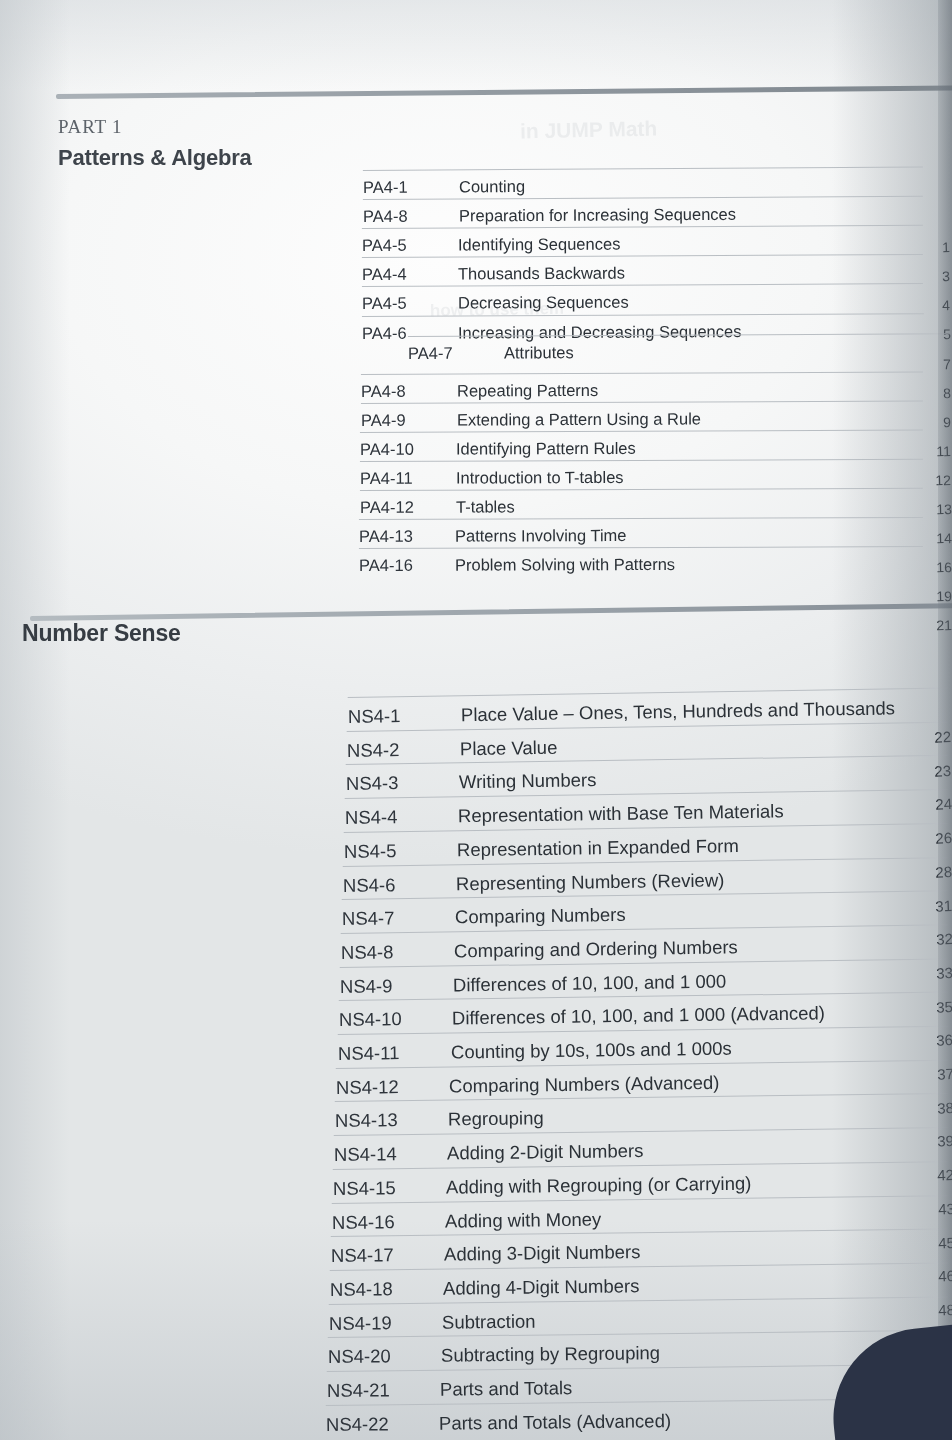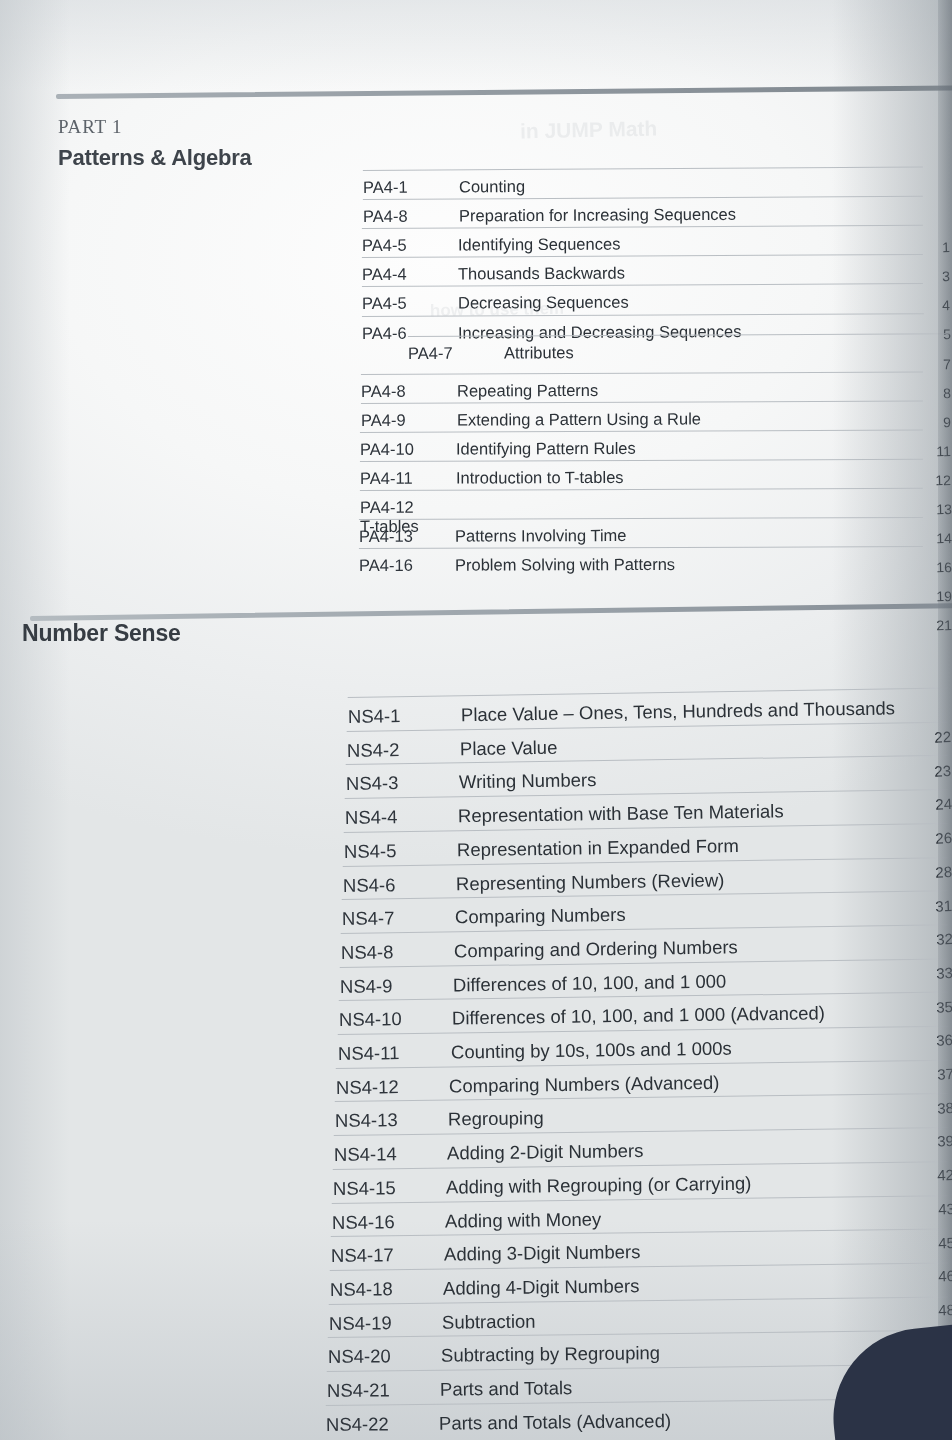--- a/index.html
+++ b/index.html
@@ -234,21 +234,21 @@
         <span class="code">PA4-10</span>
         <span class="label">Identifying Pattern Rules</span>
       </div>
       <div class="pageno" style="left: 917.35px; top: 471.9px; width: 34px; font-size: 14px; transform: rotate(-1.242deg); transform-origin: right center;">12</div>
       <div class="toc-row" style="left: 360px; top: 469px; transform: rotate(-0.23deg); transform-origin: left center;">
         <div class="rule-line" style="width: 563px; top: -8px;"></div>
         <span class="code">PA4-11</span>
         <span class="label">Introduction to T-tables</span>
       </div>
       <div class="pageno" style="left: 917.5px; top: 501px; width: 34px; font-size: 14px; transform: rotate(-1.23deg); transform-origin: right center;">13</div>
-      <div class="toc-row" style="left: 359.7px; top: 498.1px; transform: rotate(-0.218deg); transform-origin: left center; flex-direction: column;">
+      <div class="toc-row" style="left: 359.7px; top: 498.1px; transform: rotate(-0.218deg); transform-origin: left center;">
         <div class="rule-line" style="width: 563.3px; top: -8px;"></div>
         <span class="code">PA4-12</span>
         <span class="label">T-tables</span>
       </div>
       <div class="pageno" style="left: 917.65px; top: 530.1px; width: 34px; font-size: 14px; transform: rotate(-1.218deg); transform-origin: right center;">14</div>
       <div class="toc-row" style="left: 359.4px; top: 527.2px; transform: rotate(-0.206deg); transform-origin: left center;">
         <div class="rule-line" style="width: 563.6px; top: -8px;"></div>
         <span class="code">PA4-13</span>
         <span class="label">Patterns Involving Time</span>
       </div>

